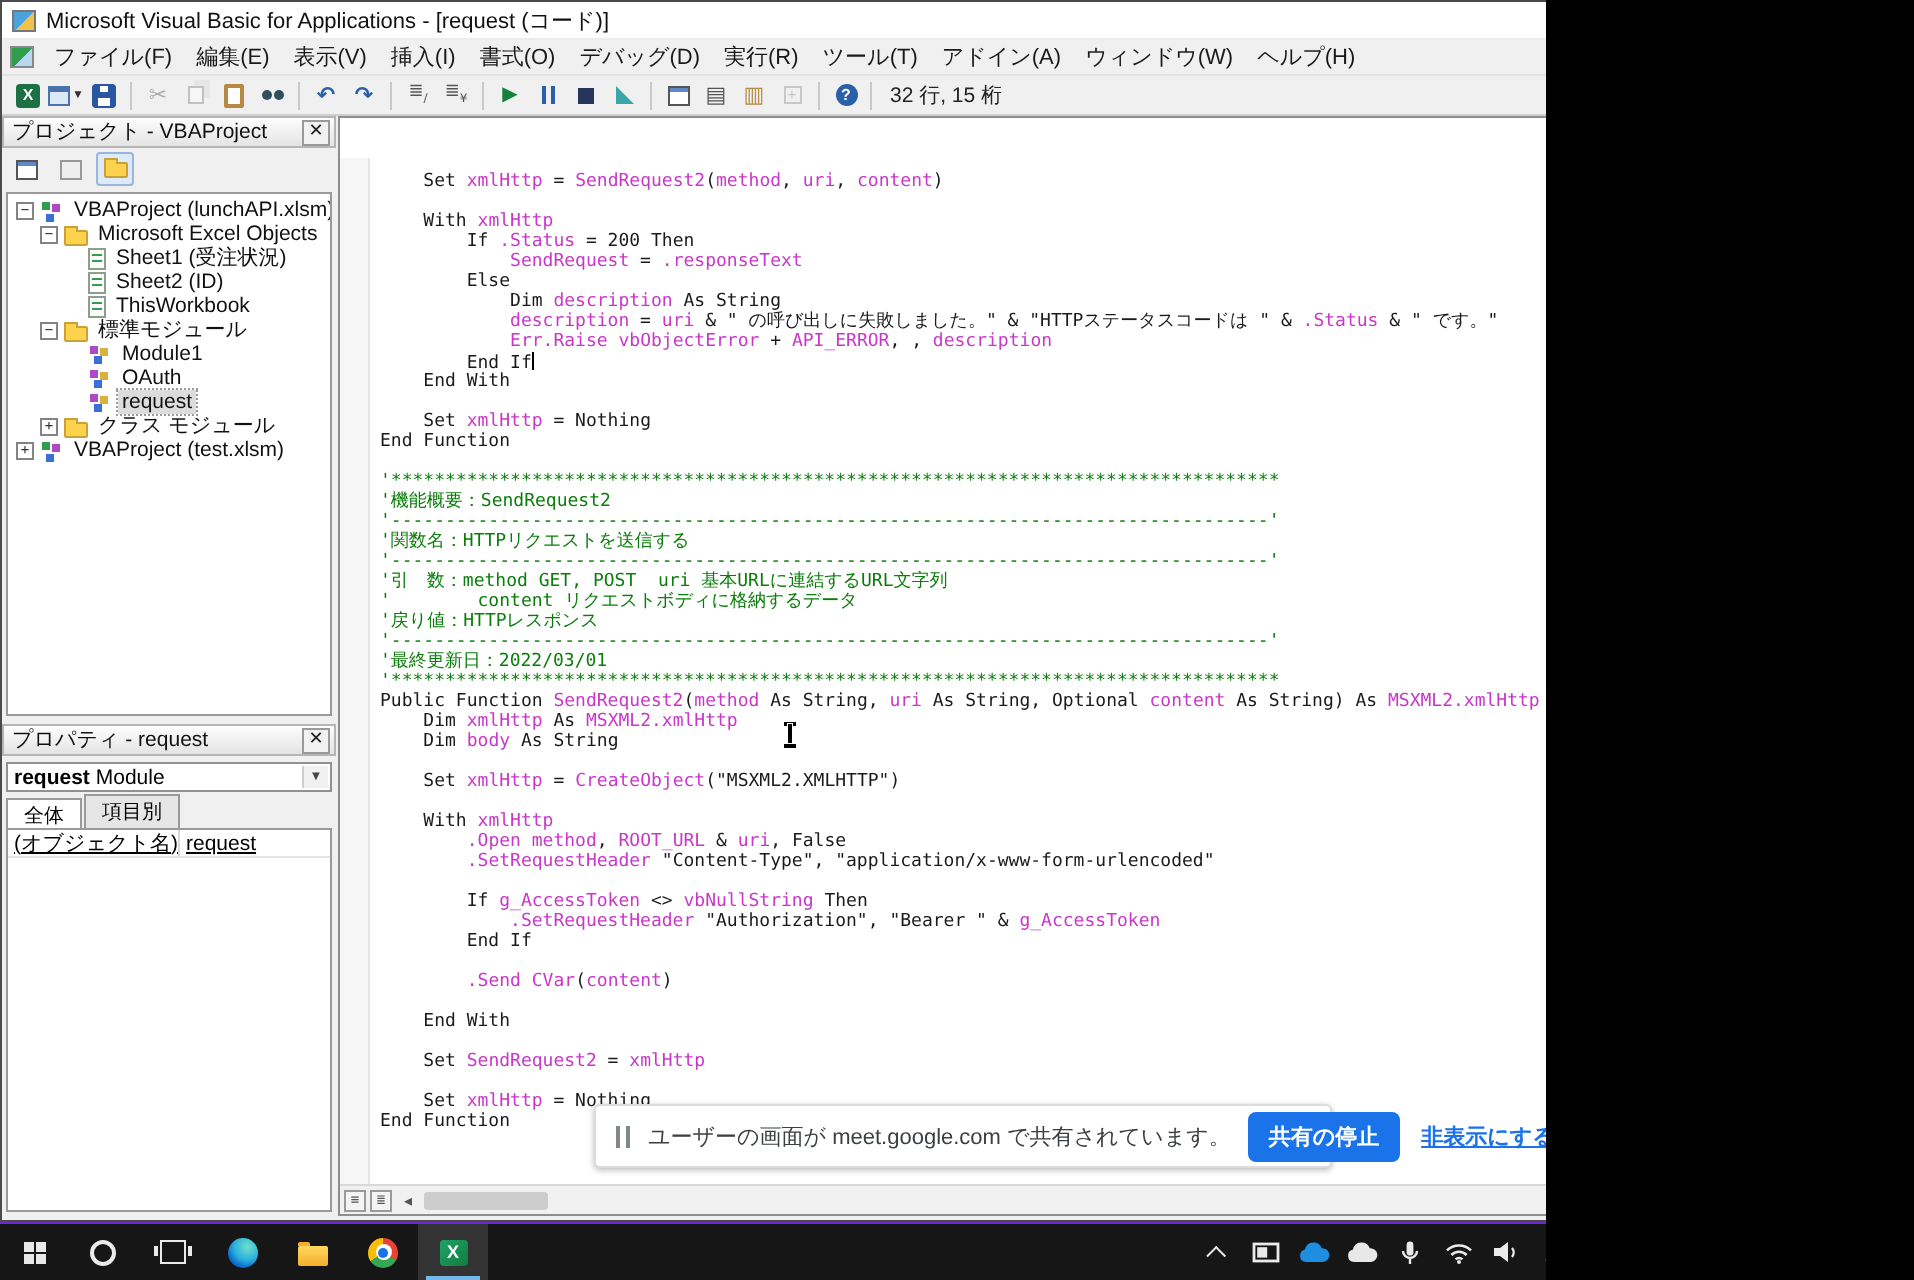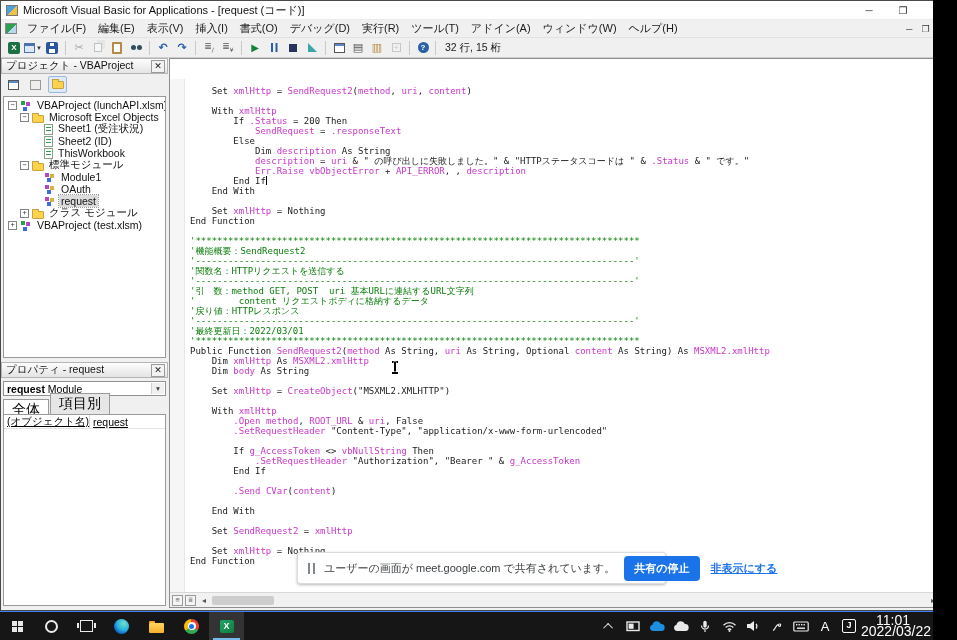--- a/index.html
+++ b/index.html
@@ -1,16 +1,16 @@
 <!DOCTYPE html>
 <html><head>
 <meta charset="utf-8">
 <style>
   html,body{margin:0;padding:0;background:#000;}
-  #screen{position:relative;width:933px;height:640px;background:#3b82f6;overflow:hidden;
+  #screen{position:relative;width:773px;height:640px;background:#6d28d9;overflow:hidden;
           font-family:"Liberation Sans",sans-serif;-webkit-font-smoothing:antialiased;}
   #screen *{box-sizing:border-box;}
 
   
   .vbe{position:absolute;left:0;top:0;width:955px;height:611px;background:#f0f0f0;border:1px solid #4a4a4a;}
   .titlebar{position:absolute;left:0;top:0;right:0;height:19px;background:#fff;display:flex;align-items:center;padding-left:5px;border-bottom:1px solid #ececec;}
   .appico{width:12px;height:11px;background:linear-gradient(135deg,#4aa3df 50%,#f0c24b 50%);border:1px solid #777;margin-right:5px;flex:none;}
   .wtitle{font-size:11px;color:#111;white-space:nowrap;}
   .wctrls{margin-left:auto;display:flex;align-items:center;height:100%;}
   .wc{width:34px;height:100%;display:flex;align-items:center;justify-content:center;font-size:10px;color:#333;}
@@ -46,21 +46,21 @@
   .ti.folder{background:#ffd24d;border:1px solid #c8a23a;height:8px;margin-top:3px;border-radius:1px;}
   .ti.folder:before{content:"";position:absolute;top:-3px;left:-1px;width:5px;height:2px;background:#ffd24d;border:1px solid #c8a23a;border-bottom:none;}
   .ti.sheet,.ti.workbook{width:9px;height:11px;background:#fff;border:1px solid #8aa08a;}
   .ti.sheet:before,.ti.workbook:before{content:"";position:absolute;left:1px;top:2px;right:1px;height:5px;
       background:repeating-linear-gradient(#2e9e4f 0 1px,transparent 1px 3px);}
   .tlabel{padding:0 2px;}
   .trow.sel .tlabel{background:#dcdcdc;outline:1px dotted #9a9a9a;}
 
   .props{position:absolute;left:0;top:304px;right:0;bottom:0;}
   .pcombo{position:absolute;left:2px;top:19px;right:2px;height:15px;background:#fff;border:1px solid #919191;font-size:10.5px;display:flex;align-items:center;padding-left:3px;}
-  .ptabs{position:absolute;left:2px;top:37px;right:0;height:15px;display:flex;align-items:flex-end;gap:1px;font-size:14px;}
+  .ptabs{position:absolute;left:2px;top:37px;right:0;height:15px;display:flex;align-items:flex-end;gap:1px;font-size:10px;}
   .ptab{padding:1px 8px 1px;border:1px solid #9a9a9a;border-bottom:none;background:#e6e6e6;}
   .ptab.active{background:#fff;height:15px;}
   .pgrid{position:absolute;left:2px;top:52px;right:2px;bottom:2px;background:#fff;border:1px solid #9a9a9a;font-size:10.5px;text-decoration:underline;}
   .prow{height:14px;display:flex;align-items:center;border-bottom:1px solid #e4e4e4;}
   .pname{width:86px;padding-left:3px;border-right:1px solid #d8d8d8;height:100%;display:flex;align-items:center;}
   .pval{padding-left:3px;}
 
   
   .codewin{position:absolute;left:168px;top:57px;width:785px;bottom:2px;background:#fff;border:1px solid #8e8e8e;}
   .comborow{position:absolute;left:0;top:0;right:0;height:20px;background:#f0f0f0;display:flex;gap:3px;padding:2px 2px;border-bottom:1px solid #d8d8d8;}

